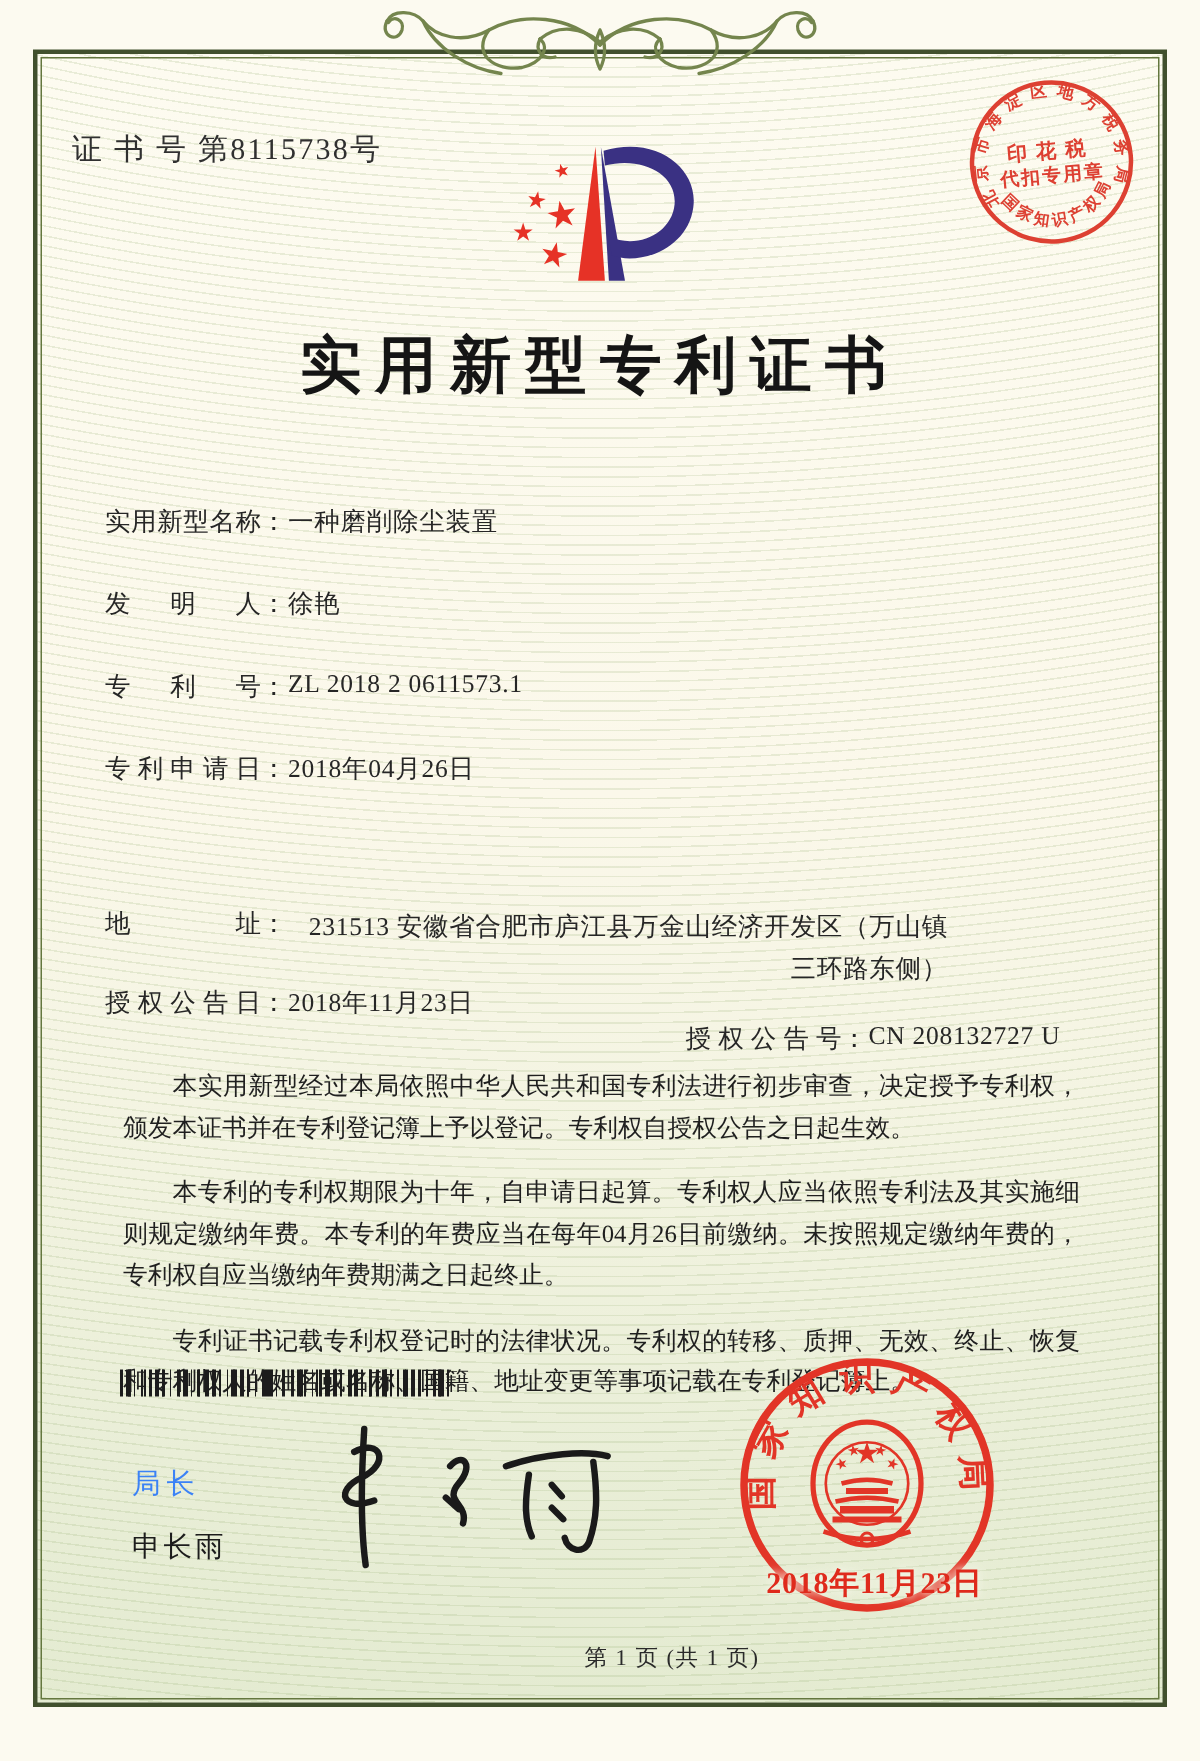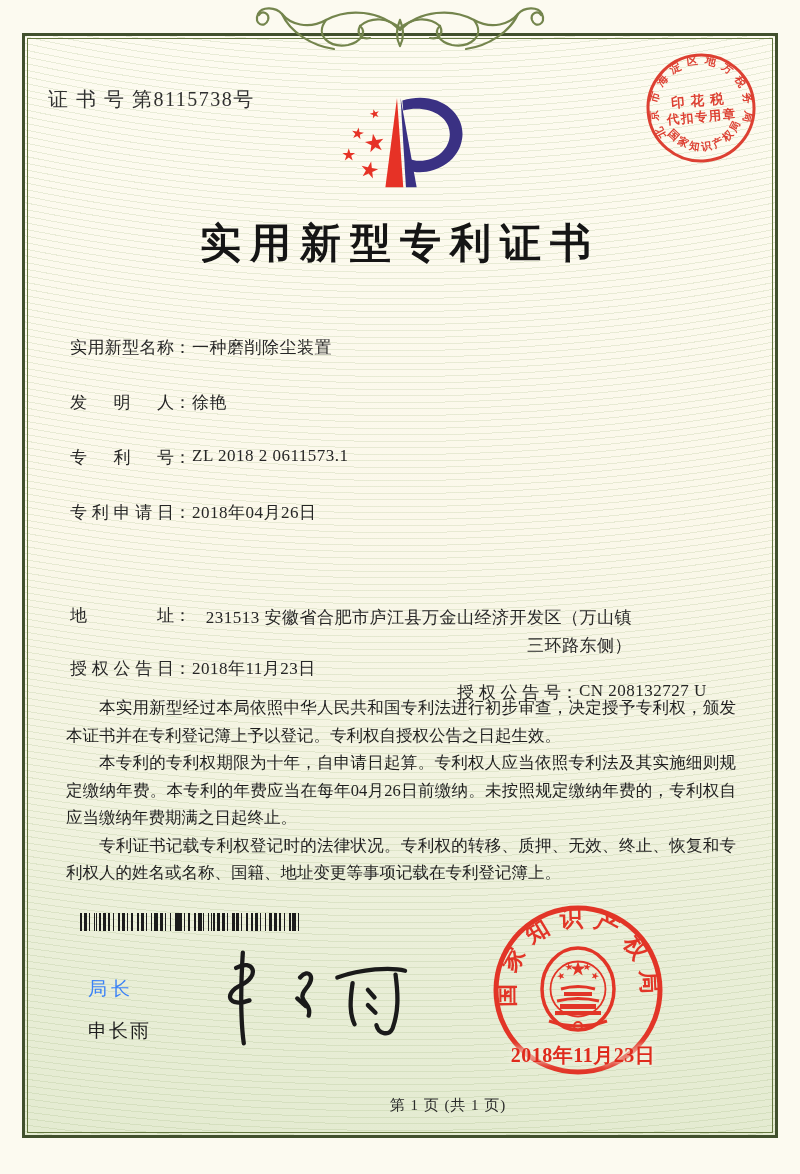--- a/index.html
+++ b/index.html
@@ -29,21 +29,21 @@
     display:inline-block;width:104px;vertical-align:top;
     text-align:justify;text-align-last:justify;
   }
   .fcolon{display:inline-block;width:18px;}
   .fvalue{display:inline-block;vertical-align:top;letter-spacing:0.5px;}
   .fvalue.wrap{white-space:normal;width:440px;line-height:28px;text-align:right;}
   .body-text{
     left:66px;top:694px;width:670px;font-size:16.5px;line-height:27.5px;
     text-align:justify;color:#1f1f1f;
   }
-  .body-text p{margin:0;text-indent:33px;font-family:Liberation Serif, serif;}
+  .body-text p{margin:16px;text-indent:33px;font-family:Liberation Serif, serif;}
   .barcode{
     left:80px;top:913px;width:222px;height:18px;
     background:
       repeating-linear-gradient(90deg,#1c1c1c 0 2px,transparent 2px 4px,#1c1c1c 4px 7px,transparent 7px 9px,#1c1c1c 9px 10px,transparent 10px 14px,#1c1c1c 14px 15px,transparent 15px 19px),
       repeating-linear-gradient(90deg,transparent 0 5px,#1c1c1c 5px 7px,transparent 7px 16px,#1c1c1c 16px 17px,transparent 17px 23px);
   }
   .sig-title{left:88px;top:976px;font-size:19px;letter-spacing:4px;color:#3b82f6;}
   .sig-name{left:88px;top:1018px;font-size:19px;letter-spacing:2px;color:#1c1c1c;}
   .seal-date{
     left:488px;top:1042px;width:190px;text-align:center;

